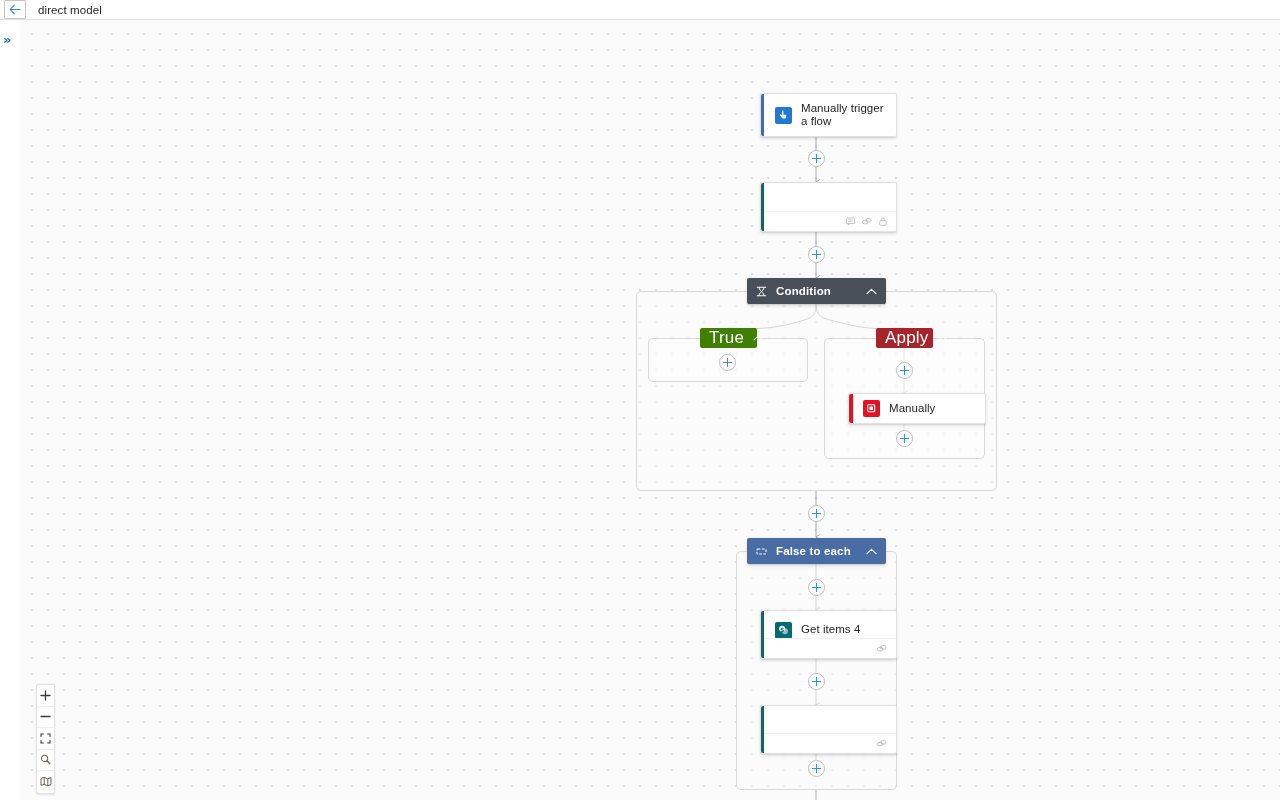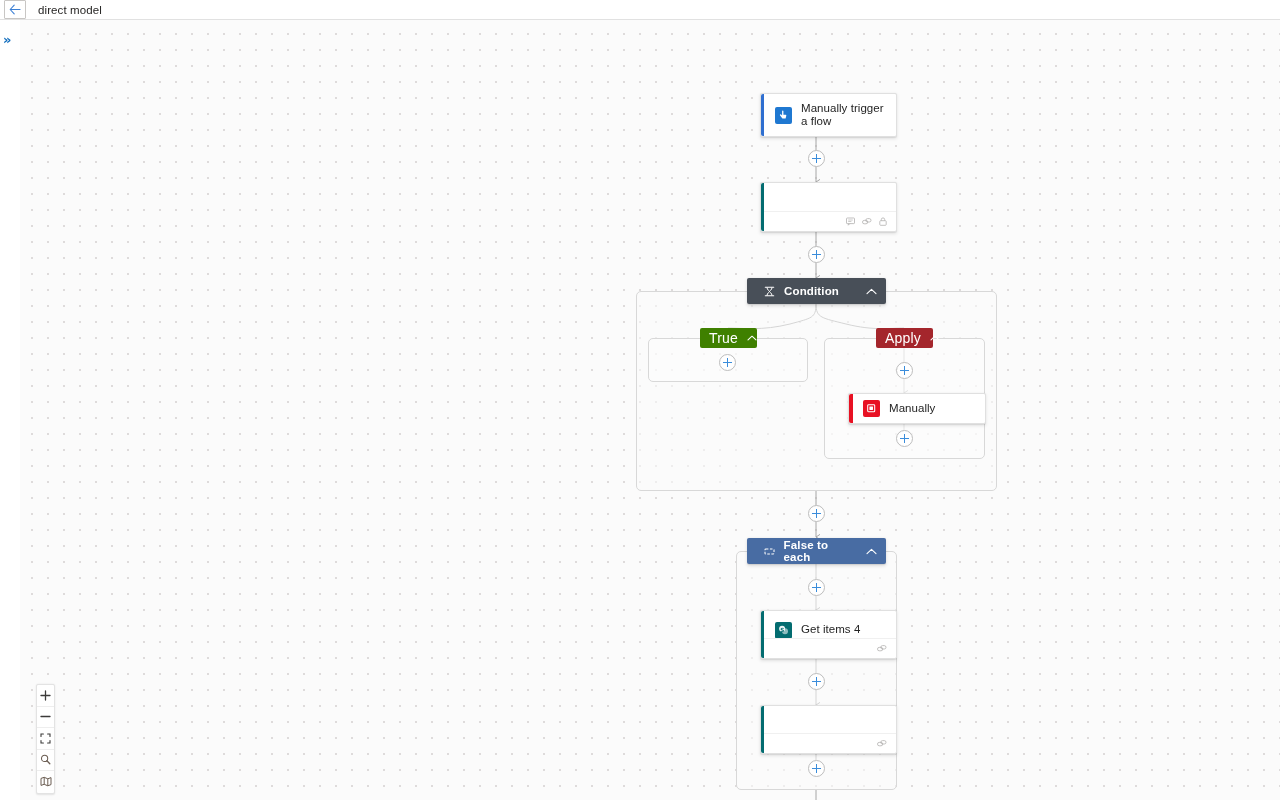--- a/index.html
+++ b/index.html
@@ -117,42 +117,42 @@
     position: absolute;
     border: 1px solid #d8d8d8;
     border-radius: 5px;
     background: rgba(252,252,252,0.55);
   }
   .scope-header {
     position: absolute;
     height: 26px;
     border-radius: 2px;
     display: flex; align-items: center;
-    padding: 0 9px 0 16px;
+    padding: 0 9px 0 8px;
     color: #ffffff;
     cursor: pointer;
     box-shadow: 0 1.2px 3.6px rgba(0,0,0,.13), 0 0.3px 0.9px rgba(0,0,0,.08);
   }
   .scope-header .shicon { width: 13px; height: 13px; margin-right: 8px; display:flex; align-items:center; justify-content:center;}
   .scope-header .shicon svg { display:block; }
   .scope-header .shlabel { font-size: 11.5px; font-weight: bold; letter-spacing: .15px; flex: 1 1 auto; }
   .scope-header .shchev { margin-left: 10px; display: flex; }
 
   
   .branch-pill {
     position: absolute;
     height: 20px;
     border-radius: 2px;
     display: flex; align-items: center;
     padding: 0 7px 0 9px;
     color: #ffffff;
     cursor: pointer;
     z-index: 6;
   }
-  .branch-pill .bplabel { font-size: 14px; letter-spacing: .2px; }
+  .branch-pill .bplabel { font-size: 17px; letter-spacing: .2px; }
   .branch-pill .bpchev { margin-left: 9px; display: flex; }
 
   .branch-box {
     position: absolute;
     border: 1px solid #d8d8d8;
     border-radius: 5px;
     background: rgba(255,255,255,0.35);
   }
 
   

